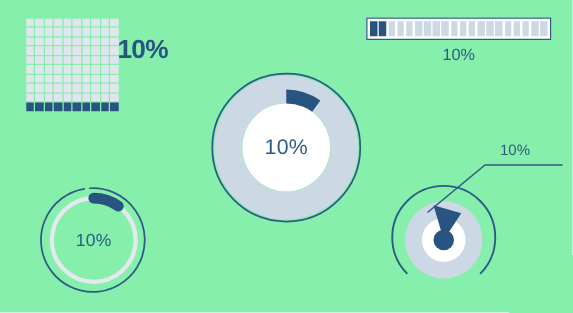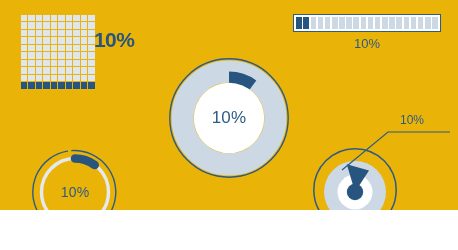--- a/index.html
+++ b/index.html
@@ -6,22 +6,22 @@
     margin: 0;
     padding: 0;
     background: #ffffff;
   }
   body {
     font-family: "Liberation Sans", sans-serif;
   }
   #canvas {
     position: relative;
     width: 458px;
-    height: 210px;
-    background: #eab308;
+    height: 250px;
+    background: #86efac;
     overflow: hidden;
   }
 
   
   .abs { position: absolute; }
 
   
   #dotgrid-widget { left: 21px; top: 15px; width: 145px; height: 68px; }
   #dotgrid {
     position: absolute;

